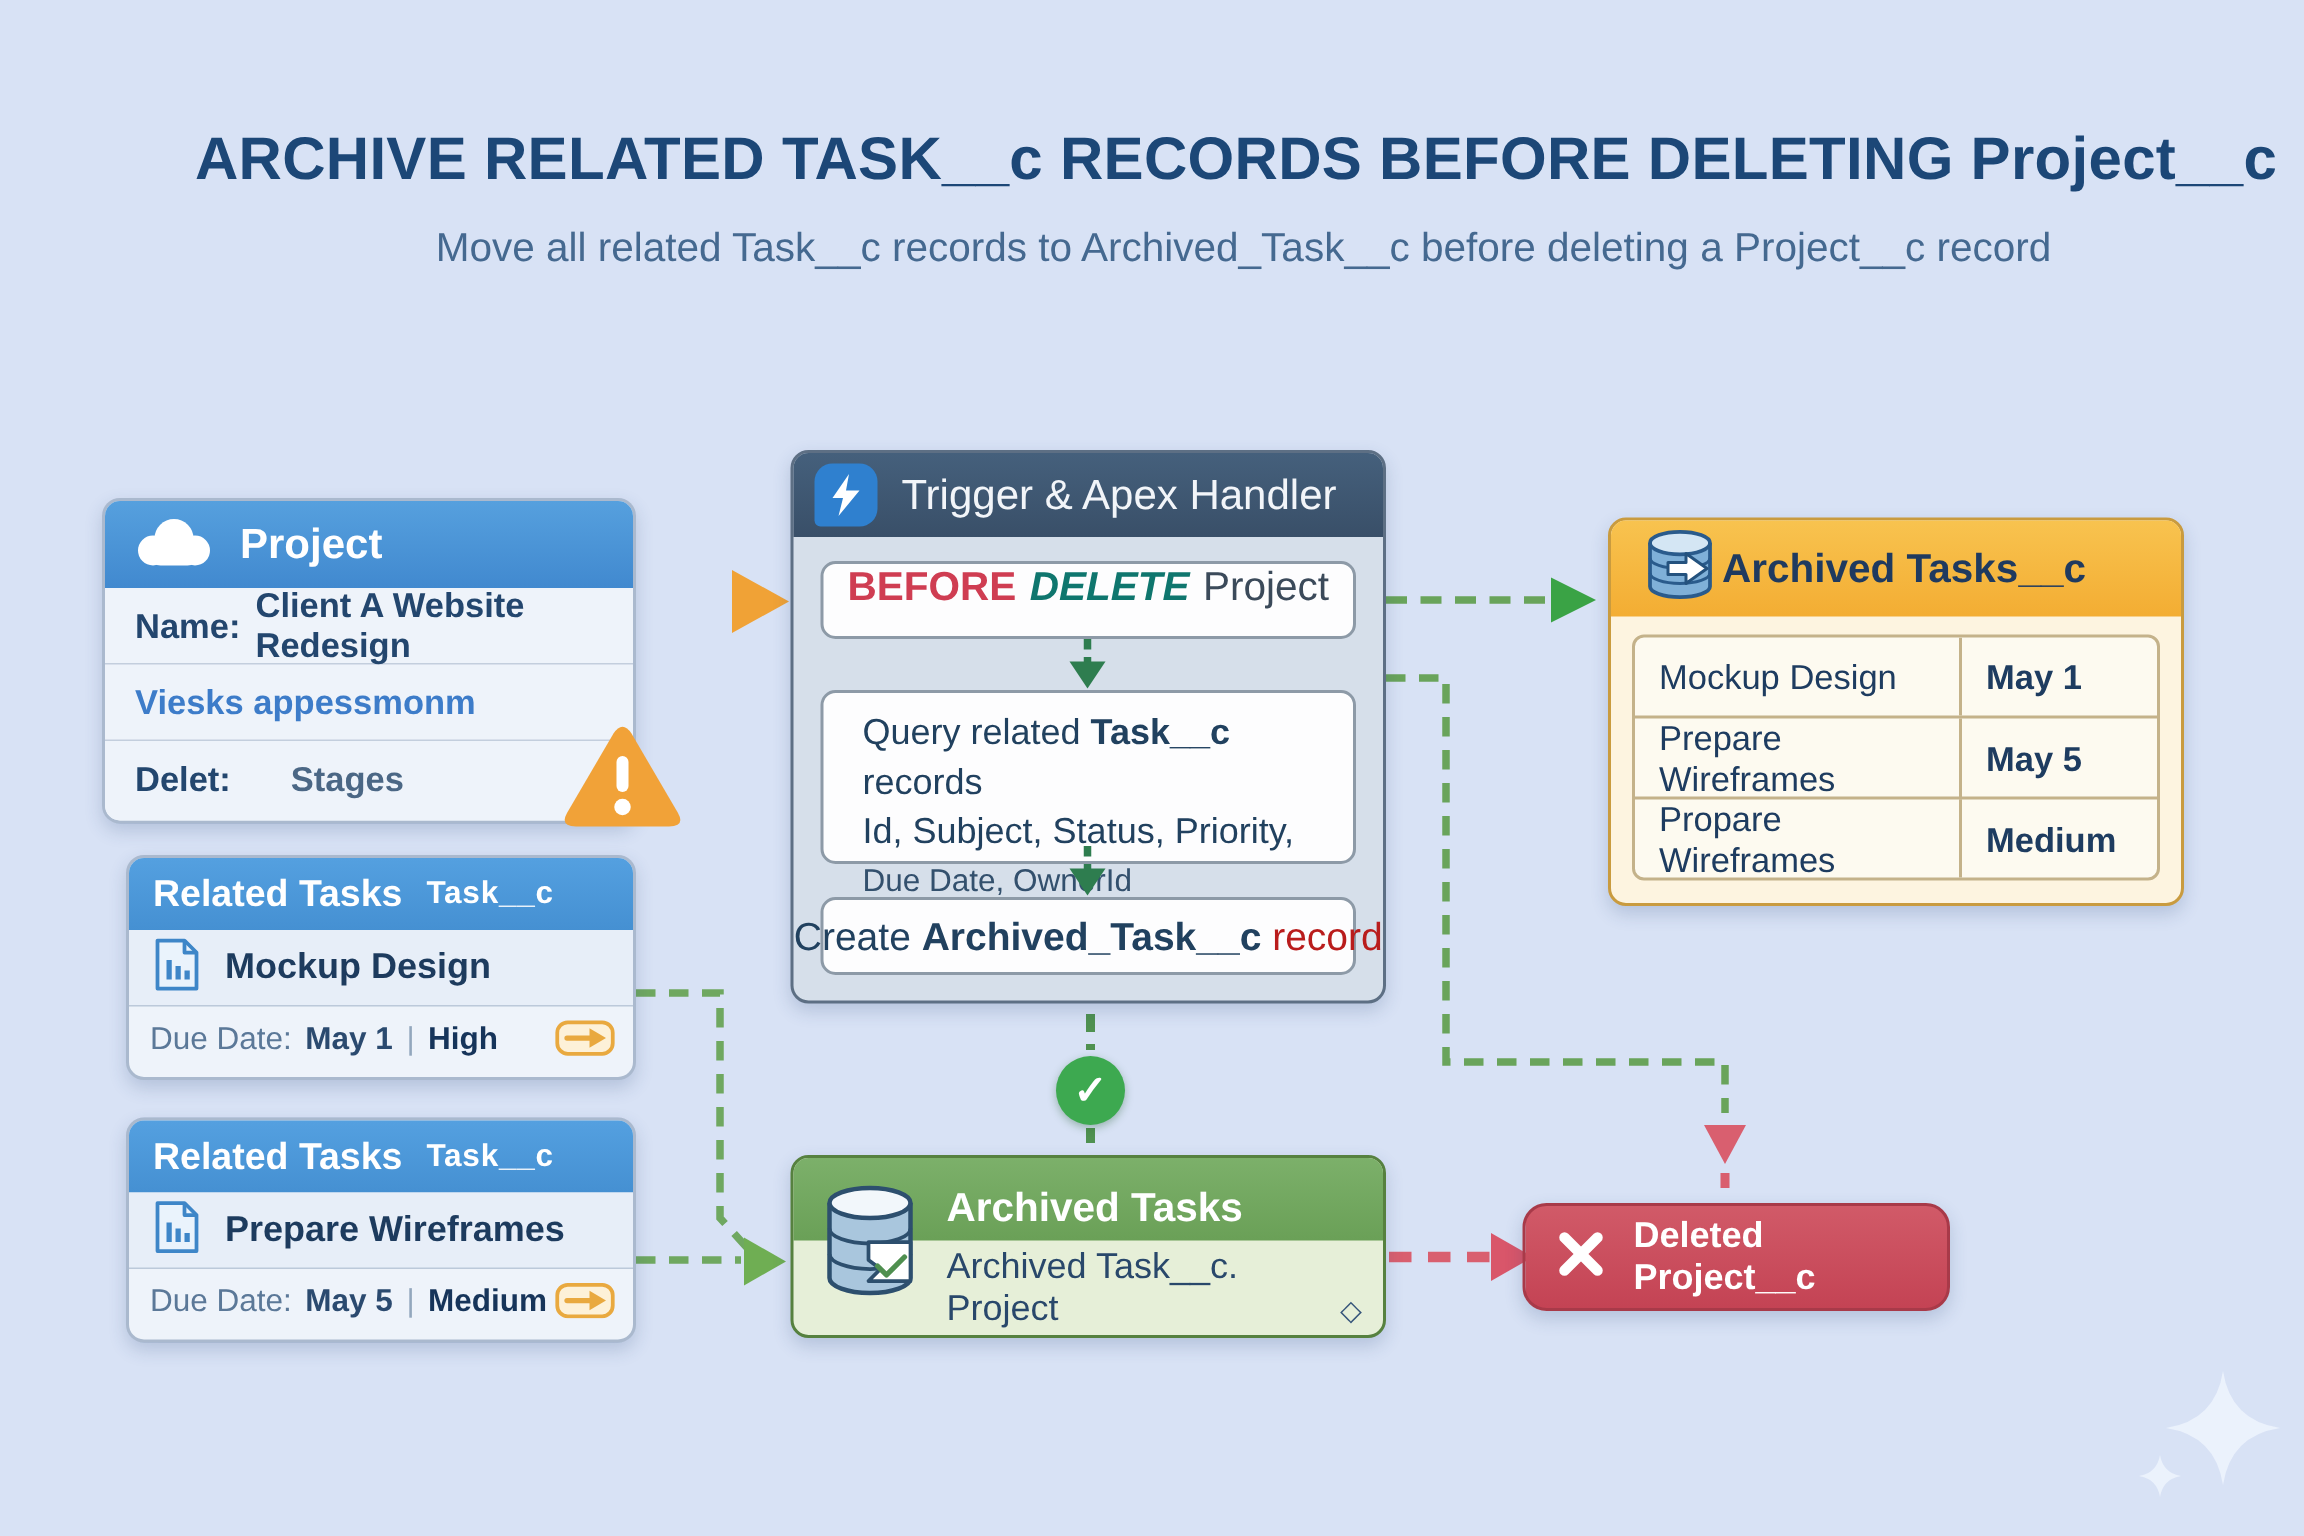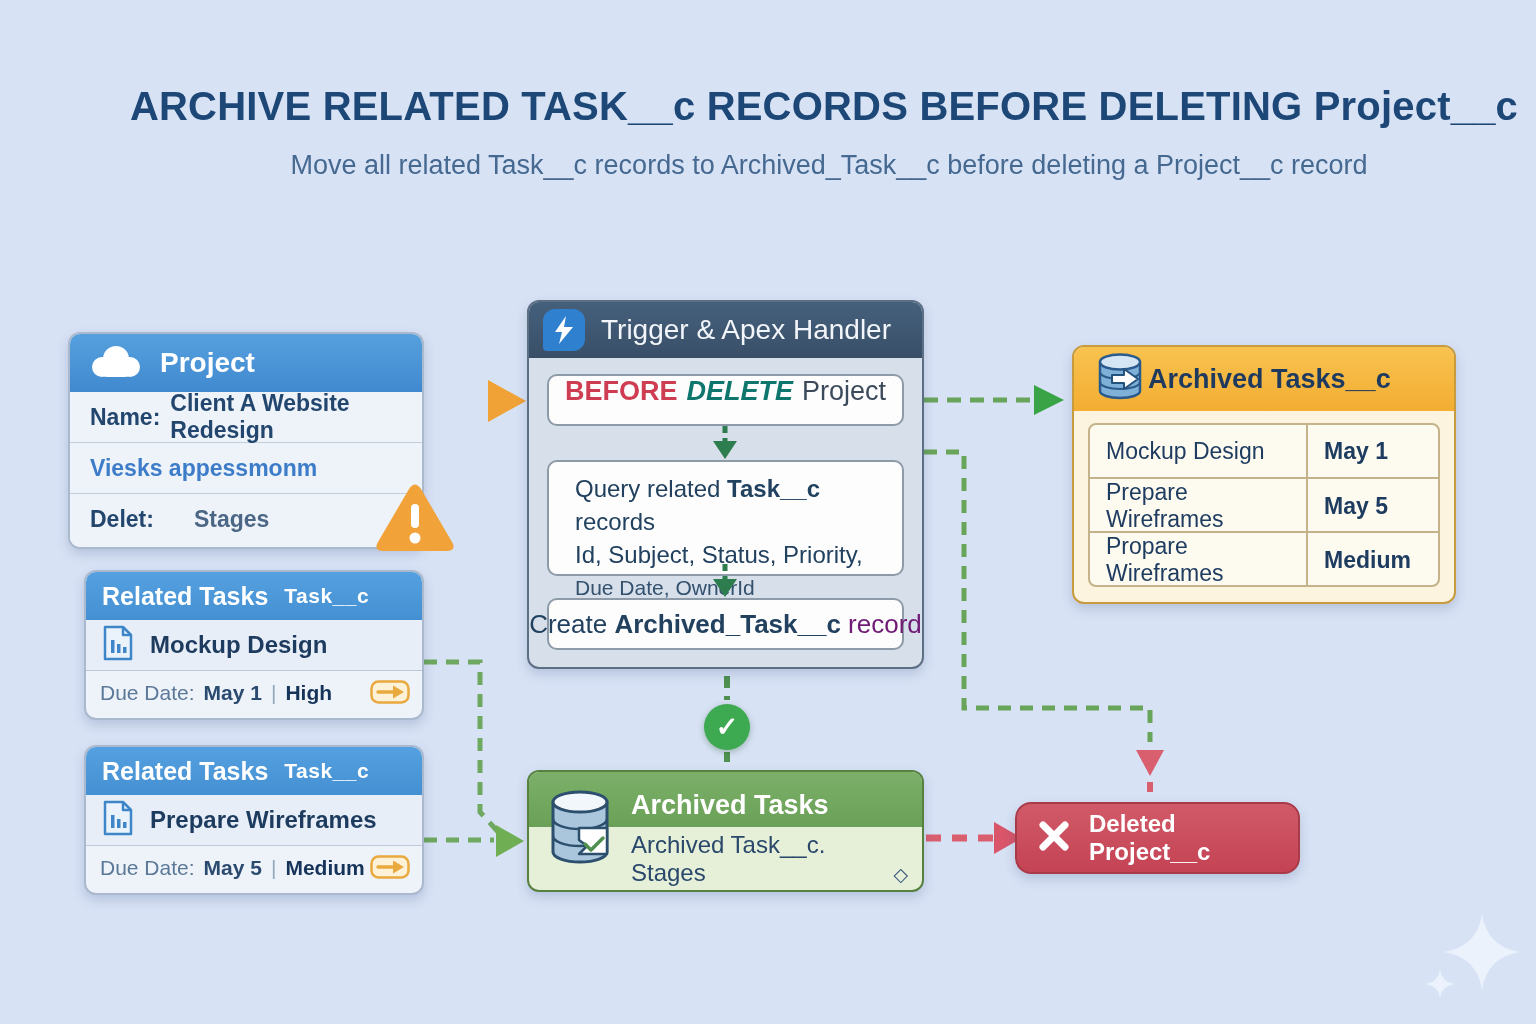--- a/index.html
+++ b/index.html
@@ -77,21 +77,21 @@
         border:2px solid #8d9aa7;border-radius:10px;}
   .step-1{top:72px;height:52px;display:flex;align-items:flex-start;justify-content:center;gap:9px;font-size:27px;}
   .kw-red{color:#cf3d52;font-weight:bold;}
   .kw-blue{color:#0f766e;font-weight:bold;font-style:italic;}
   .kw-obj{color:#3b4a5a;}
   .step-2{top:158px;height:116px;padding:10px 0 0 26px;font-size:24px;color:#21415f;line-height:33px;}
   .step-2 .b{font-weight:bold;}
   .step-2 .small{font-size:21px;color:#33506d;}
   .step-3{top:296px;height:52px;display:flex;align-items:center;justify-content:center;font-size:26px;color:#21415f;white-space:pre;}
   .step-3 .b{font-weight:bold;}
-  .step-3 .light{color:#701a75;}
+  .step-3 .light{color:#b91c1c;}
   .mini-arrow{position:absolute;left:181px;width:30px;height:34px;}
   .mini-arrow-1{top:124px;}
   .mini-arrow-2{top:262px;}
 
   
   .amber-card{left:1072px;top:345px;width:380px;height:255px;background:#fdf4e0;border-color:#c99b3f;}
   .amber-hdr{height:64px;background:linear-gradient(#f8c34f,#f3ad33);padding:0 20px;gap:2px;}
   .amber-title{font-size:27px;font-weight:bold;color:#1f3a5f;}
   .amber-table{position:absolute;left:14px;right:14px;top:76px;
                border:2px solid #c4b28a;border-radius:8px;background:#fdfaf0;overflow:hidden;}
@@ -349,21 +349,21 @@
 
   <div class="abs check-circle z3">
     <span>✓</span>
   </div>
 
   <div class="card green-card z2">
     <div class="green-hdr">
       <span class="green-title">Archived Tasks</span>
     </div>
     <div class="green-body">
-      <span class="green-body-text">Archived Task__c. Stages</span>
+      <span class="green-body-text">Archived Task__c. Project</span>
     </div>
     <span class="green-db z3">
       <svg width="70" height="90" viewBox="0 0 70 90">
         <path d="M8 16 V66 a27 10 0 0 0 54 0 V16" fill="#a9c6dd" stroke="#2d4f6e" stroke-width="3"></path>
         <path d="M8 33 a27 10 0 0 0 54 0" fill="none" stroke="#2d4f6e" stroke-width="2.5"></path>
         <path d="M8 50 a27 10 0 0 0 54 0" fill="none" stroke="#2d4f6e" stroke-width="2.5"></path>
         <ellipse cx="35" cy="16" rx="27" ry="10" fill="#f2f7fb" stroke="#2d4f6e" stroke-width="3"></ellipse>
         <path d="M34 42 h28 v26 h-28 l8 -8 -8 -6 z" fill="#fff" stroke="#2d4f6e" stroke-width="2.5" stroke-linejoin="round"></path>
         <path d="M40 58 l6 6 12 -12" fill="none" stroke="#4f8f4f" stroke-width="3.5" stroke-linecap="round" stroke-linejoin="round"></path>
       </svg>

